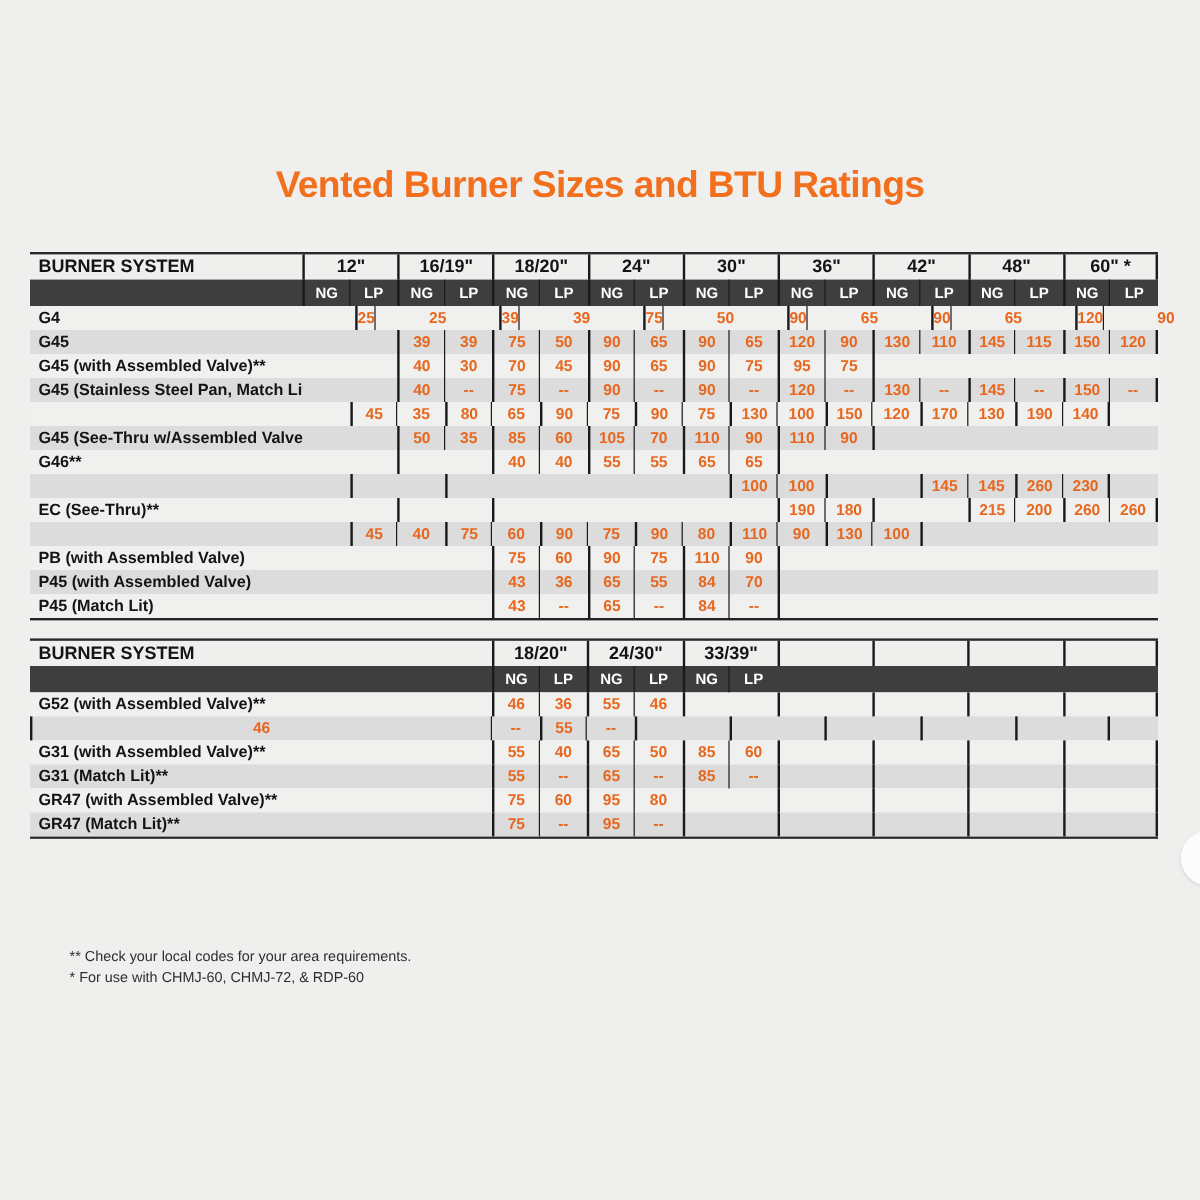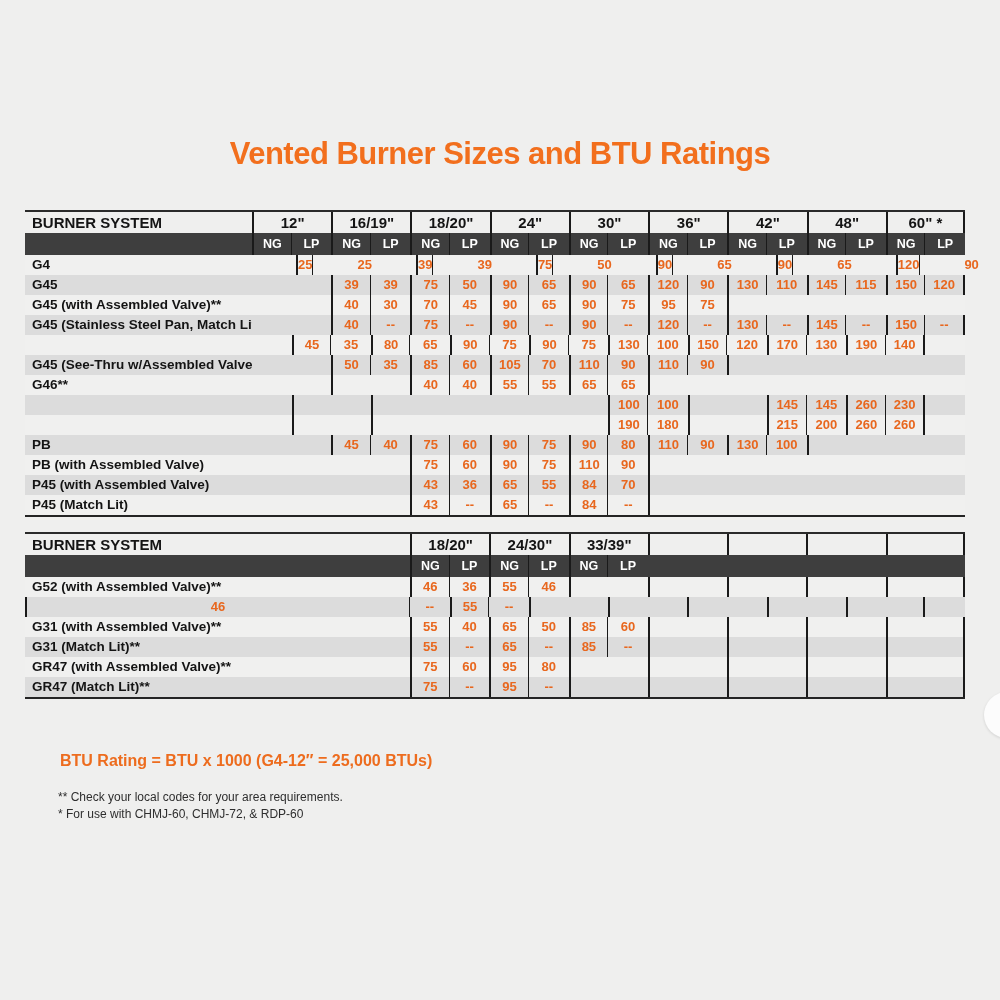--- a/index.html
+++ b/index.html
@@ -251,41 +251,41 @@
         <div class="vcell" style="border-left: 2px solid rgb(26, 26, 26); border-right: 1px solid rgb(26, 26, 26);">100</div>
         <div class="vcell">100</div>
         <div class="vcell" style="border-left: 2px solid rgb(26, 26, 26);"></div>
         <div class="vcell"></div>
         <div class="vcell" style="border-left: 2px solid rgb(26, 26, 26); border-right: 1px solid rgb(26, 26, 26);">145</div>
         <div class="vcell">145</div>
         <div class="vcell" style="border-left: 2px solid rgb(26, 26, 26); border-right: 1px solid rgb(26, 26, 26);">260</div>
         <div class="vcell" style="border-right: 2px solid rgb(26, 26, 26);">230</div>
       </div>
       <div class="trow drow" style="grid-template-columns: 227px repeat(18, 1fr); background: rgb(240, 240, 239);">
+        <div class="rlabel">EC (See-Thru)**</div>
         <div class="vcell"></div>
         <div class="vcell"></div>
         <div class="vcell" style="border-left: 2px solid rgb(26, 26, 26);"></div>
         <div class="vcell"></div>
         <div class="vcell" style="border-left: 2px solid rgb(26, 26, 26);"></div>
         <div class="vcell"></div>
         <div class="vcell"></div>
         <div class="vcell"></div>
         <div class="vcell"></div>
         <div class="vcell"></div>
         <div class="vcell" style="border-left: 2px solid rgb(26, 26, 26); border-right: 1px solid rgb(26, 26, 26);">190</div>
         <div class="vcell">180</div>
         <div class="vcell" style="border-left: 2px solid rgb(26, 26, 26);"></div>
         <div class="vcell"></div>
         <div class="vcell" style="border-left: 2px solid rgb(26, 26, 26); border-right: 1px solid rgb(26, 26, 26);">215</div>
         <div class="vcell">200</div>
         <div class="vcell" style="border-left: 2px solid rgb(26, 26, 26); border-right: 1px solid rgb(26, 26, 26);">260</div>
         <div class="vcell" style="border-right: 2px solid rgb(26, 26, 26);">260</div>
       </div>
       <div class="trow drow" style="grid-template-columns: 227px repeat(18, 1fr); background: rgb(220, 220, 220);">
-        <div class="rlabel">PB</div>
         <div class="vcell"></div>
         <div class="vcell"></div>
         <div class="vcell" style="border-left: 2px solid rgb(26, 26, 26); border-right: 1px solid rgb(26, 26, 26);">45</div>
         <div class="vcell">40</div>
         <div class="vcell" style="border-left: 2px solid rgb(26, 26, 26); border-right: 1px solid rgb(26, 26, 26);">75</div>
         <div class="vcell">60</div>
         <div class="vcell" style="border-left: 2px solid rgb(26, 26, 26); border-right: 1px solid rgb(26, 26, 26);">90</div>
         <div class="vcell">75</div>
         <div class="vcell" style="border-left: 2px solid rgb(26, 26, 26); border-right: 1px solid rgb(26, 26, 26);">90</div>
         <div class="vcell">80</div>
@@ -486,18 +486,17 @@
         <div class="vcell"></div>
         <div class="vcell" style="border-left: 2px solid rgb(26, 26, 26);"></div>
         <div class="vcell"></div>
         <div class="vcell" style="border-left: 2px solid rgb(26, 26, 26);"></div>
         <div class="vcell"></div>
         <div class="vcell" style="border-left: 2px solid rgb(26, 26, 26);"></div>
         <div class="vcell" style="border-right: 2px solid rgb(26, 26, 26);"></div>
       </div>
     </div>
 
-  <div class="btu-note">BTU Rating = BTU x 1000 (G4-12″ = 25,000 BTUs)</div>
   <div class="fn fn1">** Check your local codes for your area requirements.</div>
   <div class="fn fn2">* For use with CHMJ-60, CHMJ-72, &amp; RDP-60</div>
 
   <div class="fab"></div>
 </div>
 
 </body></html>

